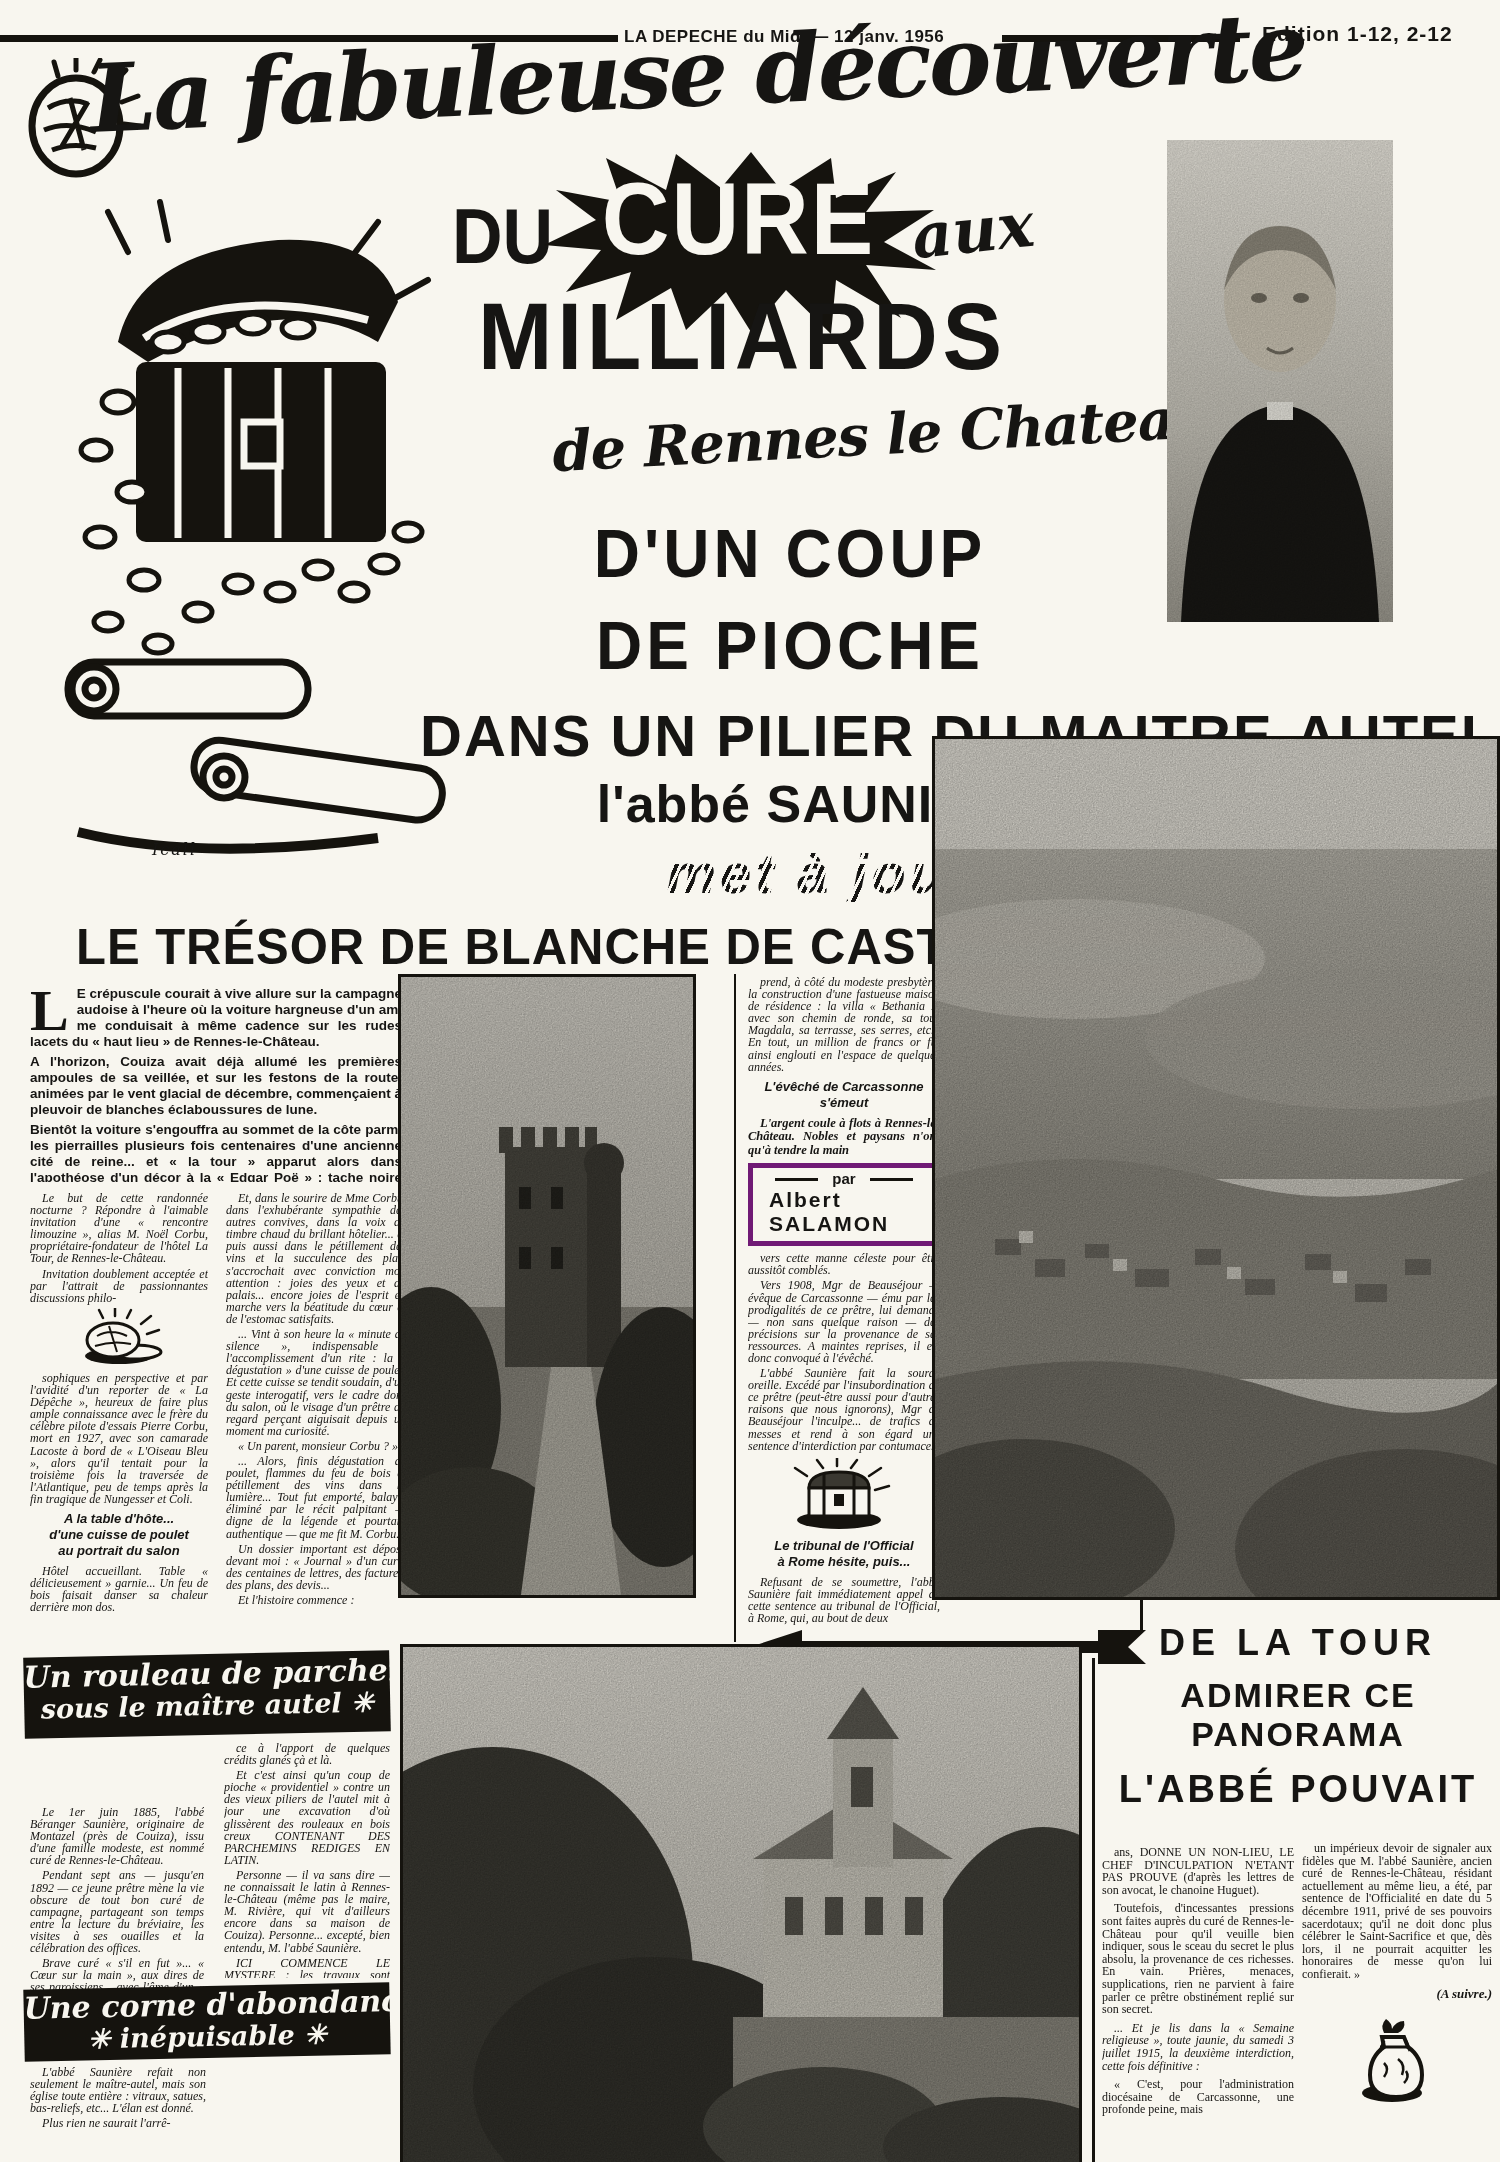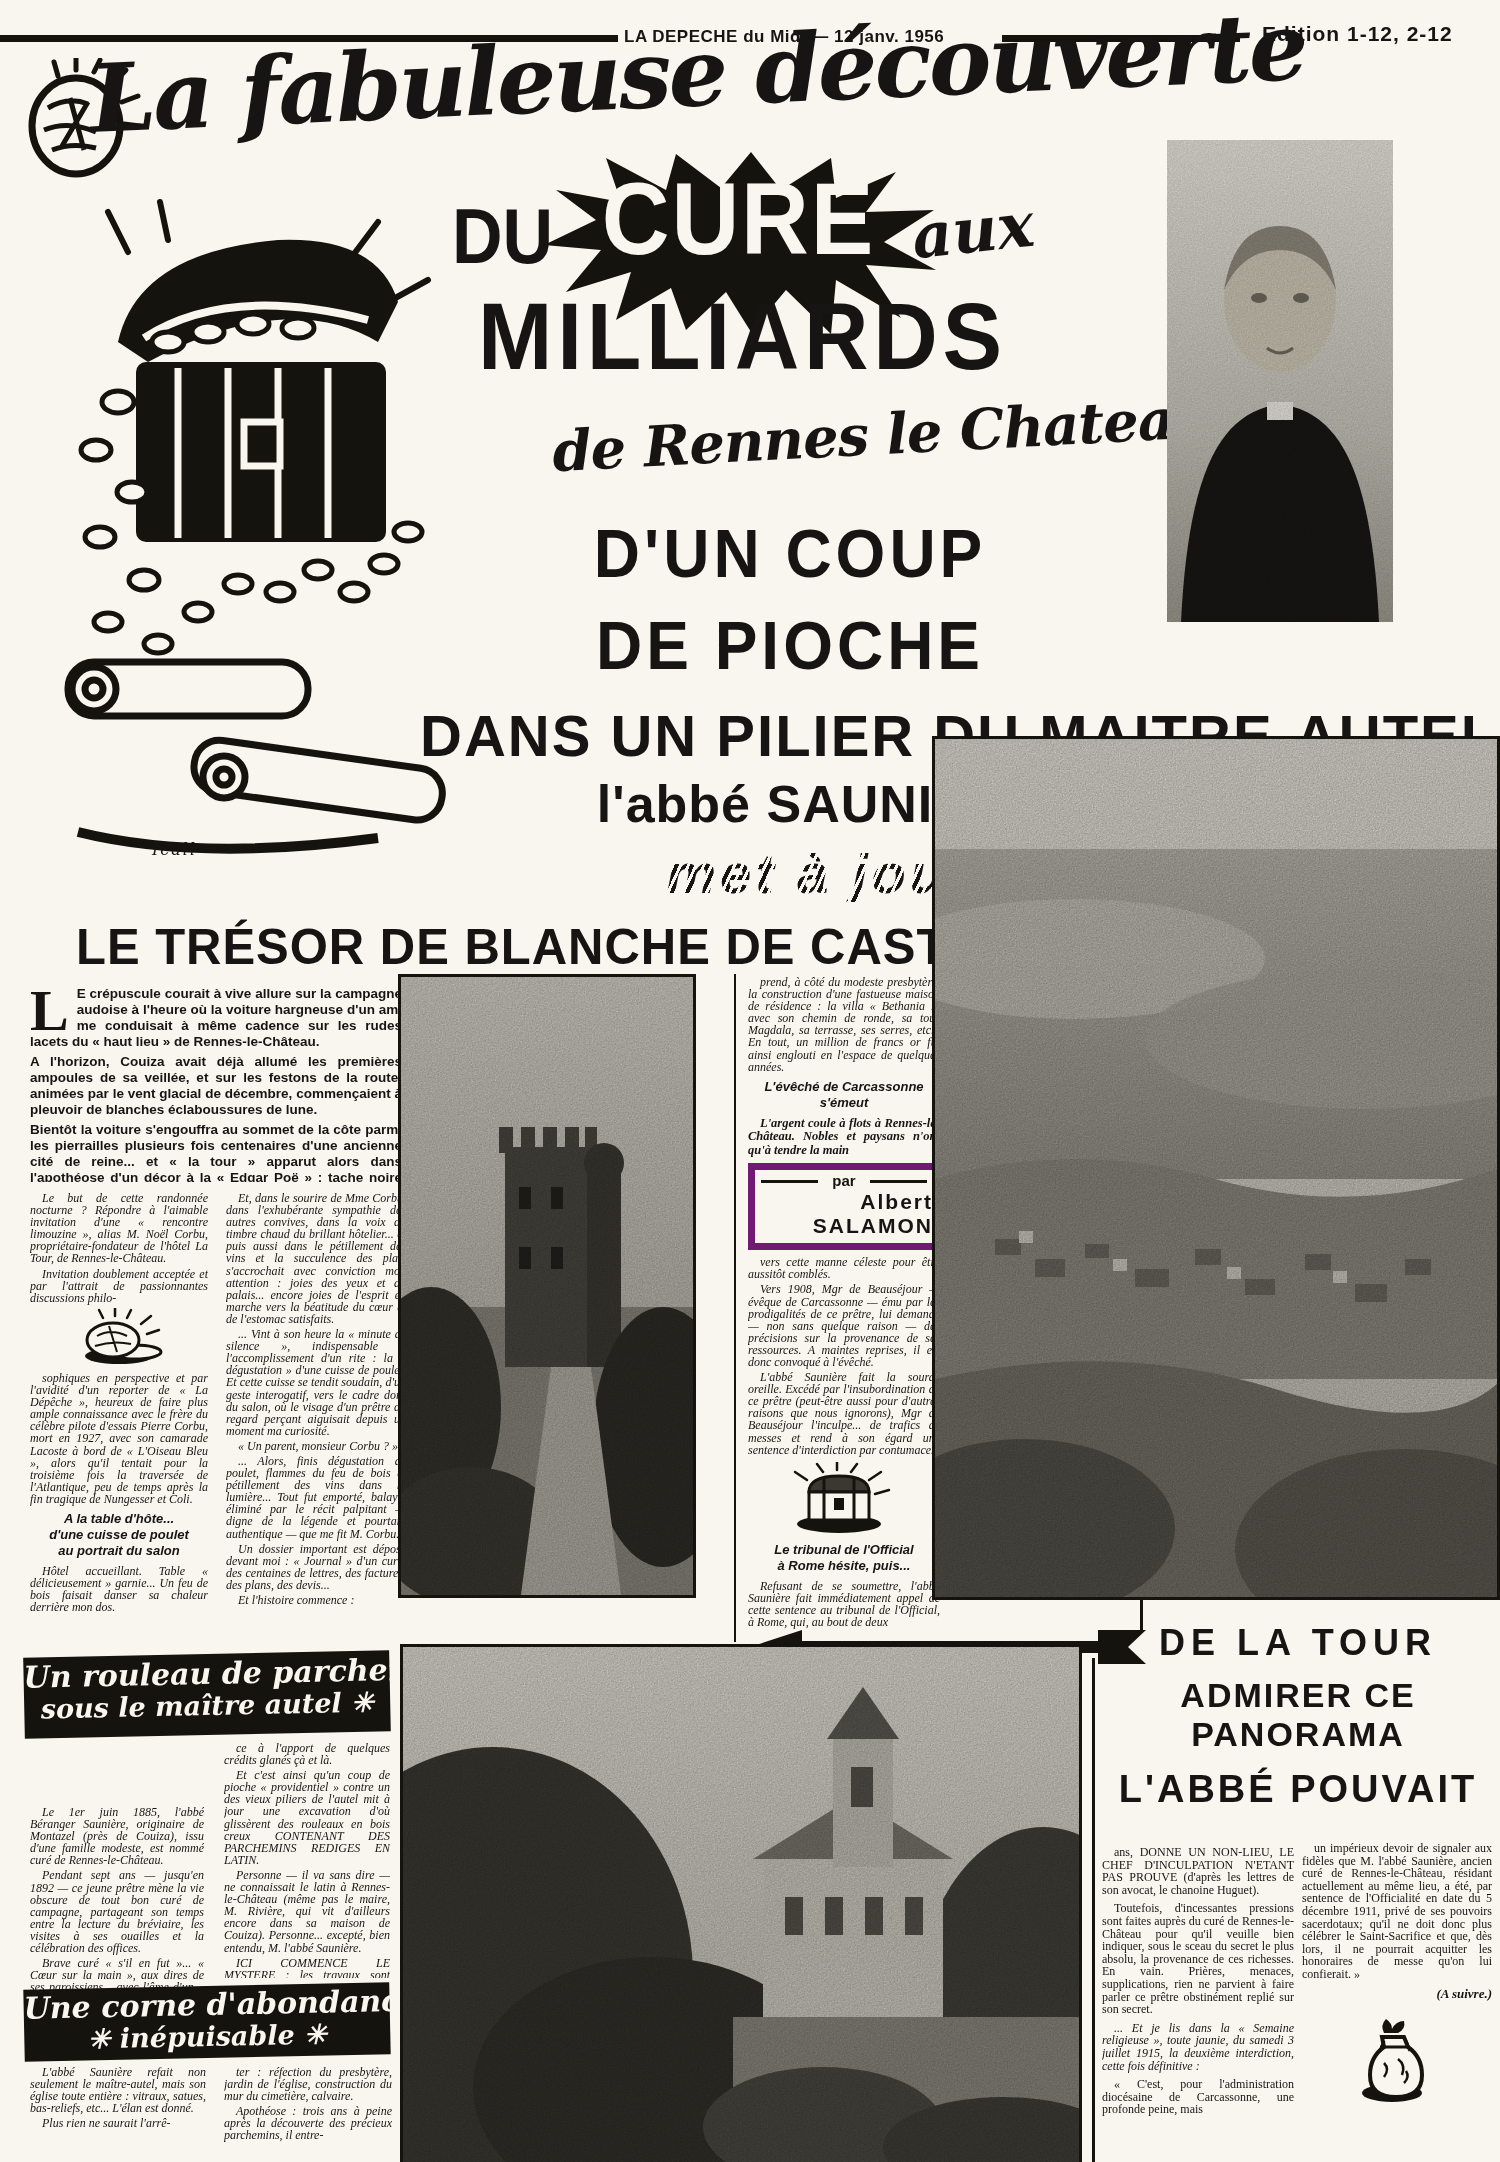--- a/index.html
+++ b/index.html
@@ -31,21 +31,21 @@
   }
   
   .intro{font:bold 13.5px/16px "Liberation Sans",sans-serif;}
   .intro p{margin:0 0 4px;}
   .dropcap{float:left;font:bold 58px/46px "Liberation Serif",serif;margin:2px 8px 0 0;}
   
   .col{font:italic 12px/12.1px "Liberation Serif",serif;}
   .col p{margin:0 0 3px;text-indent:12px;}
   .colsub{font:italic bold 13px/16px "Liberation Sans",sans-serif;text-align:center;margin:6px 0;}
   .lead{font:italic bold 12.5px/13.5px "Liberation Serif",serif;}
-  .byline-box{border:7px solid #701a75;text-align:right;padding:2px 0 5px;}
+  .byline-box{border:5px solid #701a75;text-align:left;padding:2px 16px 5px;}
   .byline-par{font:bold 15px/18px "Liberation Sans",sans-serif;display:flex;align-items:center;gap:8px;justify-content:center;}
   .byline-par::before,.byline-par::after{content:"";height:3px;background:#15130e;flex:1;margin:0 6px;}
   .byline-name{font:900 21px/24px "Liberation Sans",sans-serif;letter-spacing:2px;}
   
   .banner{background:#15130e;color:#f8f6ef;text-align:center;transform:rotate(-1.2deg);}
   .banner .l1{font:italic bold 30px/34px "DejaVu Serif",serif;white-space:nowrap;}
   .banner .l2{font:italic bold 27px/30px "DejaVu Serif",serif;white-space:nowrap;}
   
   .photo{border:3px solid #15130e;overflow:hidden;background:#c9c6bd;}
   .photo svg{display:block;}
@@ -369,24 +369,20 @@
 
   <div class="abs banner" style="left:24px;top:1986px;width:366px;height:70px;padding-top:2px">
     <div class="l1">Une corne d'abondance</div>
     <div class="l2">✳ inépuisable ✳</div>
   </div>
 
   <div class="abs col just" style="left:30px;top:2066px;width:176px;height:96px;overflow:hidden">
     <p>L'abbé Saunière refait non seulement le maître-autel, mais son église toute entière : vitraux, satues, bas-reliefs, etc... L'élan est donné.</p>
     <p>Plus rien ne saurait l'arrê-</p>
   </div>
-  <div class="abs col just" style="left:224px;top:2066px;width:168px;height:96px;overflow:hidden">
-    <p>ter : réfection du presbytère, jardin de l'église, construction du mur du cimetière, calvaire.</p>
-    <p>Apothéose : trois ans à peine après la découverte des précieux parchemins, il entre-</p>
-  </div>
 
   <div class="abs photo" style="left:400px;top:1644px;width:676px;height:518px">
     <svg width="676" height="518" viewBox="0 0 676 518">
       <defs>
         <linearGradient id="csky" x1="0" y1="0" x2="0" y2="1">
           <stop offset="0" stop-color="#e2dfd6"></stop>
             <stop offset="1" stop-color="#bfbcb2"></stop>
         </linearGradient>
       </defs>
       <rect width="676" height="518" fill="url(#csky)"></rect>

